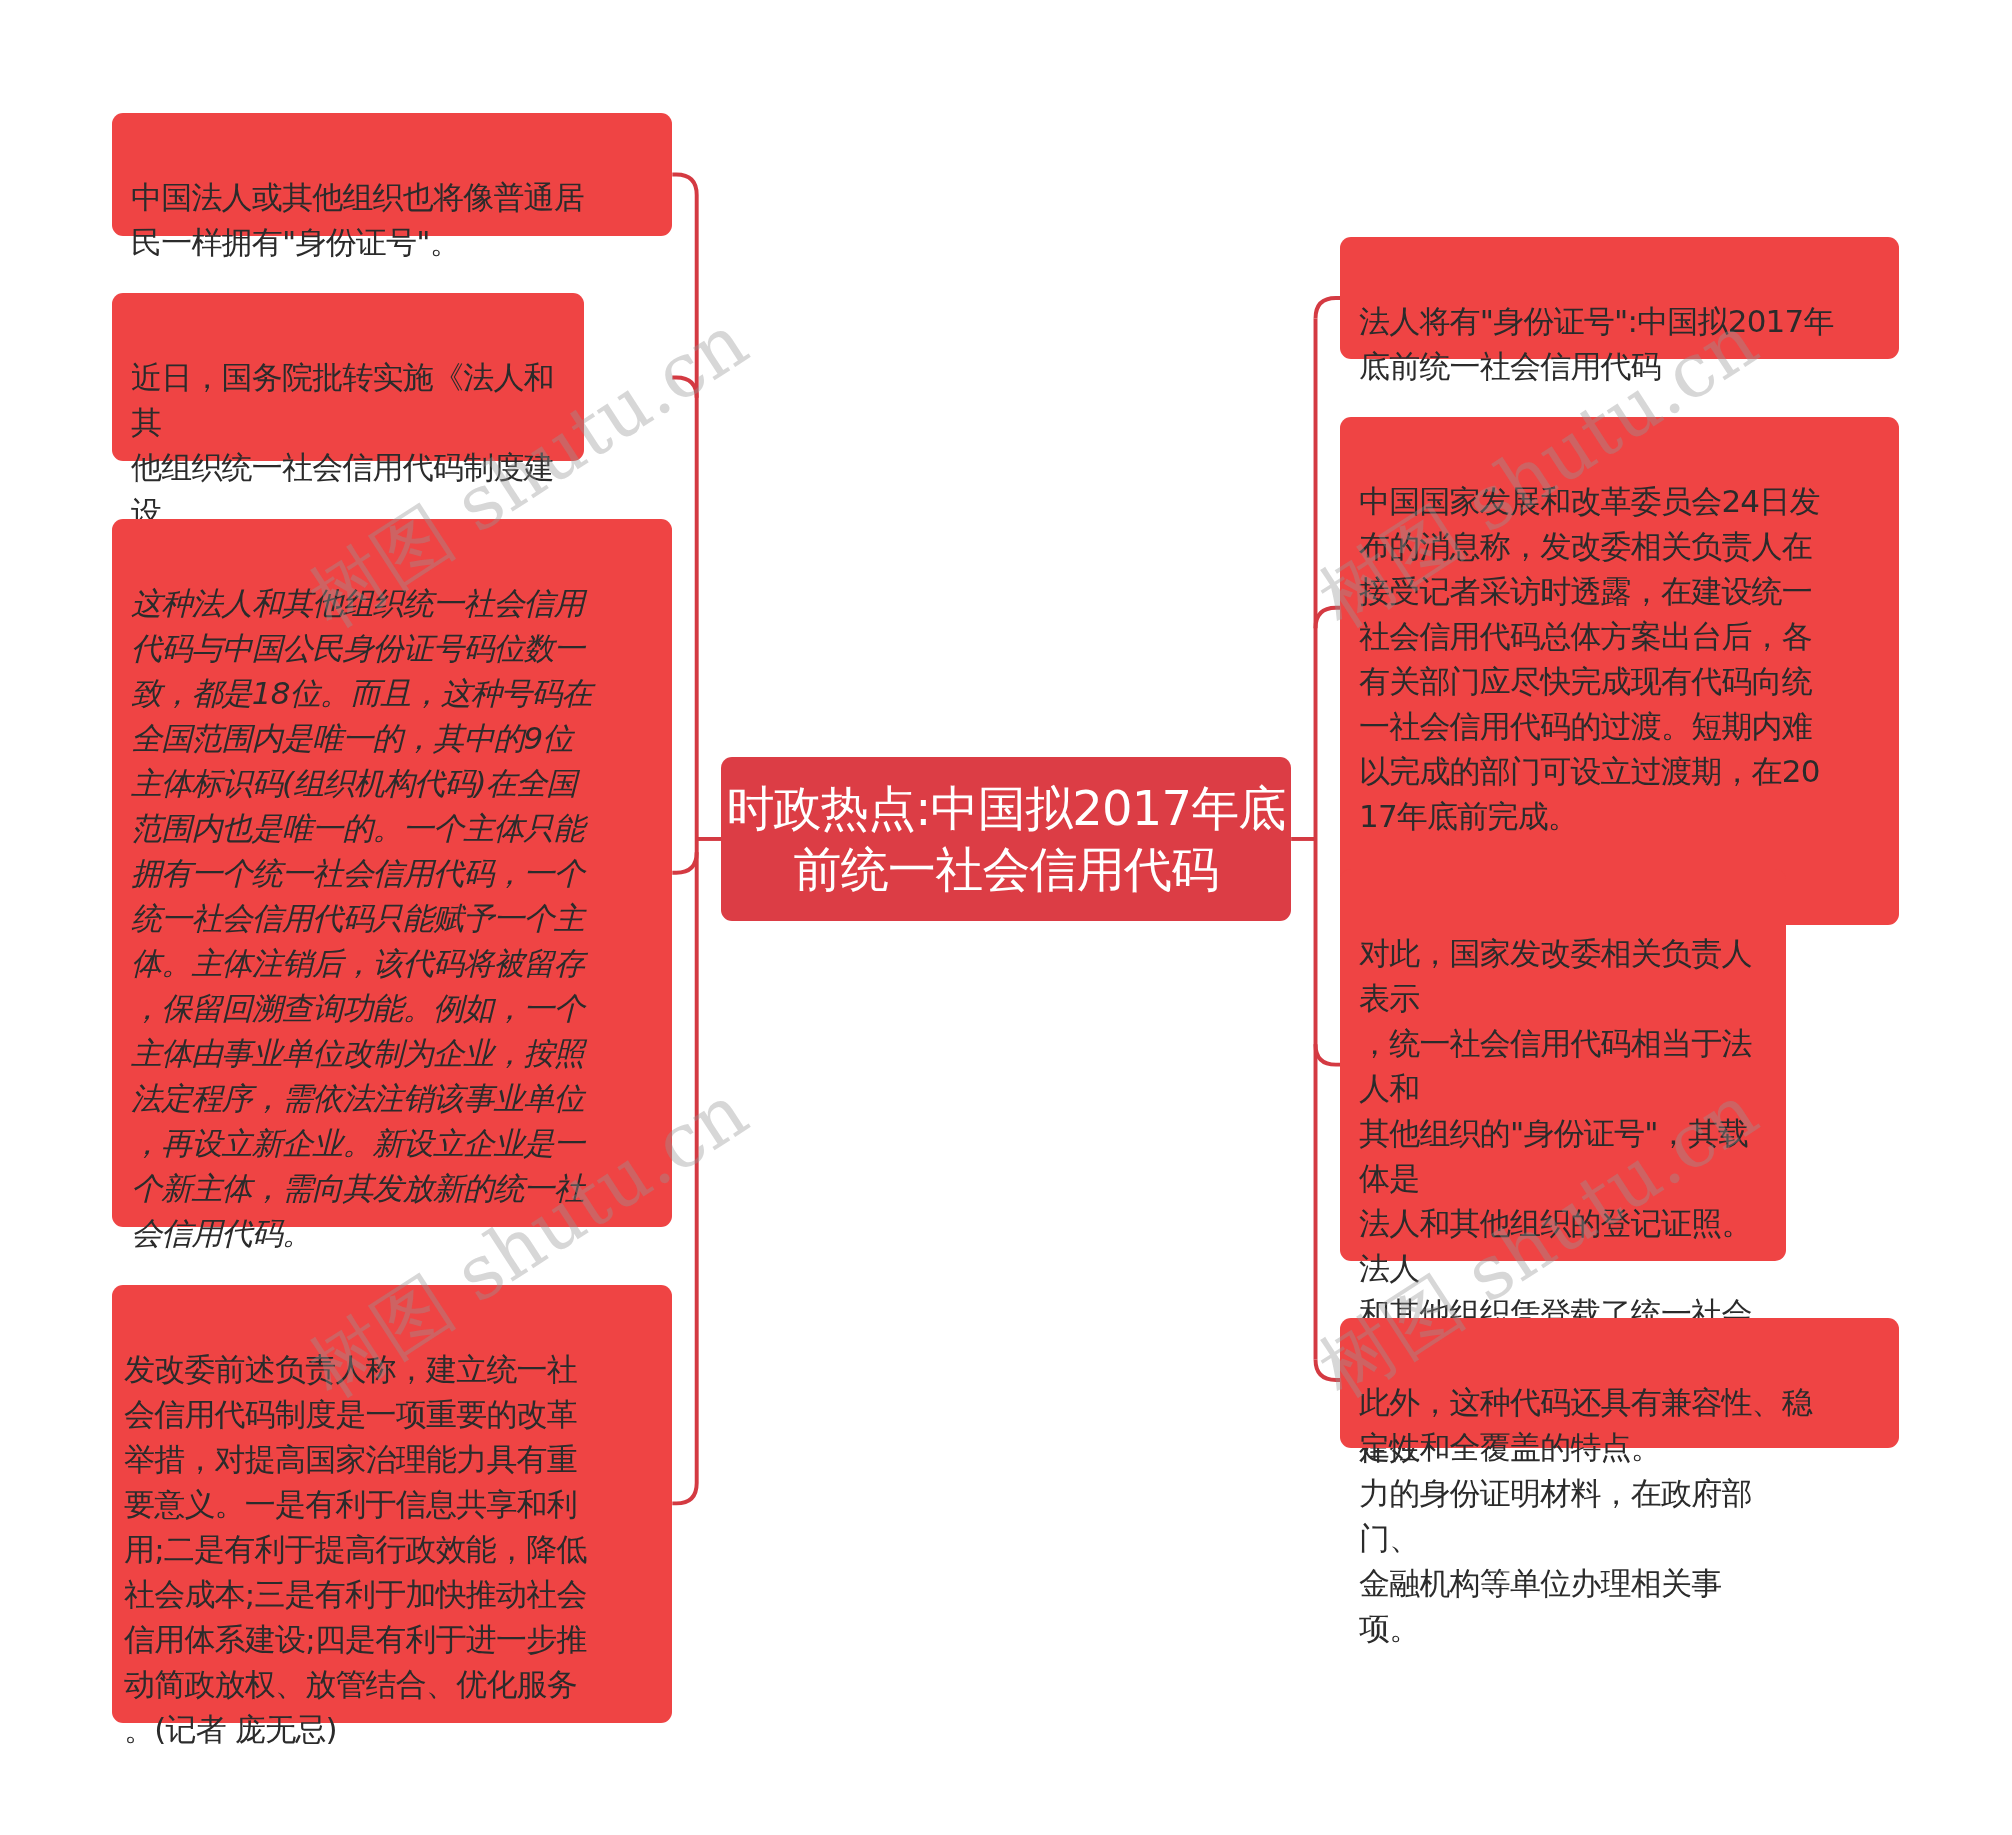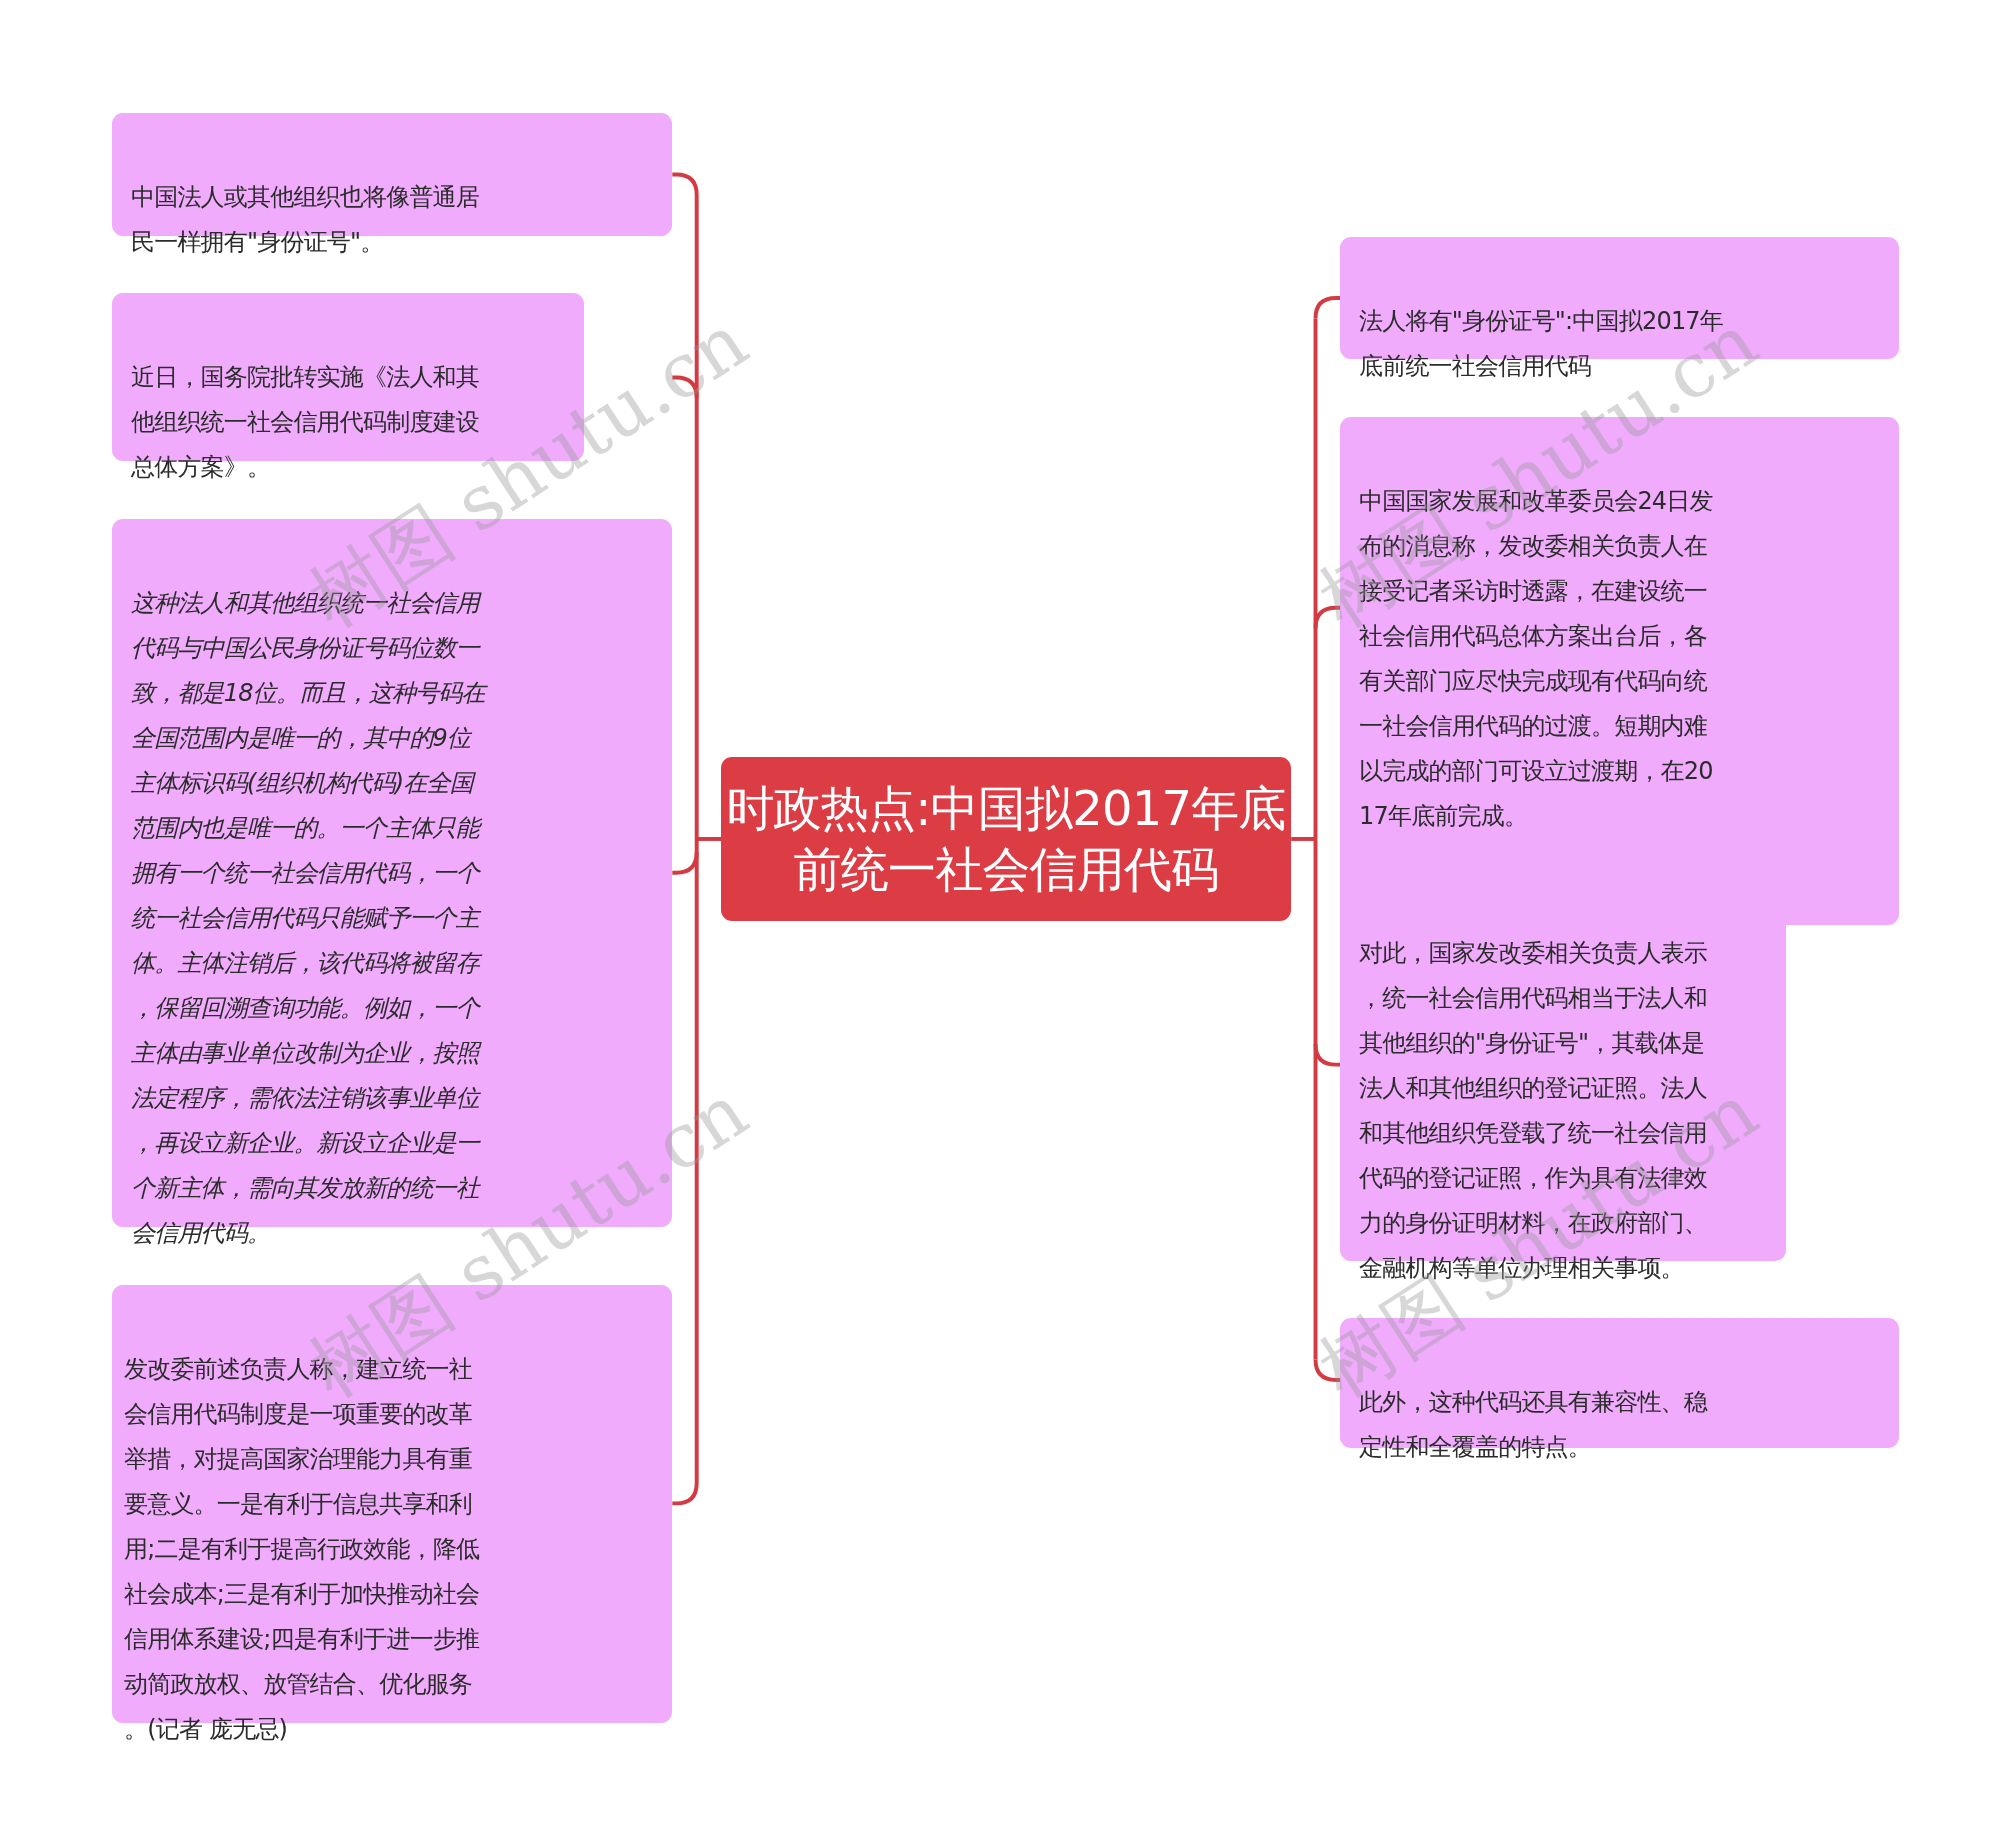--- a/index.html
+++ b/index.html
@@ -2,22 +2,22 @@
 <html style="font-size:12.6px"><head>
 <meta charset="utf-8">
 <style>
   html, body { margin: 0; padding: 0; background: #ffffff; }
   body { width: 2013px; height: 1836px; position: relative; overflow: hidden;
          font-family: "DejaVu Sans", "Liberation Sans", sans-serif; }
   .canvas { position: absolute; left: 0; top: 0; width: 2013px; height: 1836px; }
   svg.links { position: absolute; left: 0; top: 0; width: 2013px; height: 1836px; }
   .node {
     position: absolute; box-sizing: border-box;
-    background: #f0abfc; border-radius: 11px;
-    color: #2b2b2b; font-size: 24px; line-height: 45px;
+    background: #ef4444; border-radius: 11px;
+    color: #2b2b2b; font-size: 31px; line-height: 45px;
     padding: 16.5px 15.7px 16.5px 19px;
     white-space: pre-line; letter-spacing: -0.8px;
   }
   .root {
     position: absolute; box-sizing: border-box;
     background: #dc3d45; border-radius: 11px; color: #ffffff;
     font-size: 48px; line-height: 61px; text-align: center;
     display: flex; align-items: center; justify-content: center;
     white-space: pre-line; letter-spacing: -0.8px;
   }

